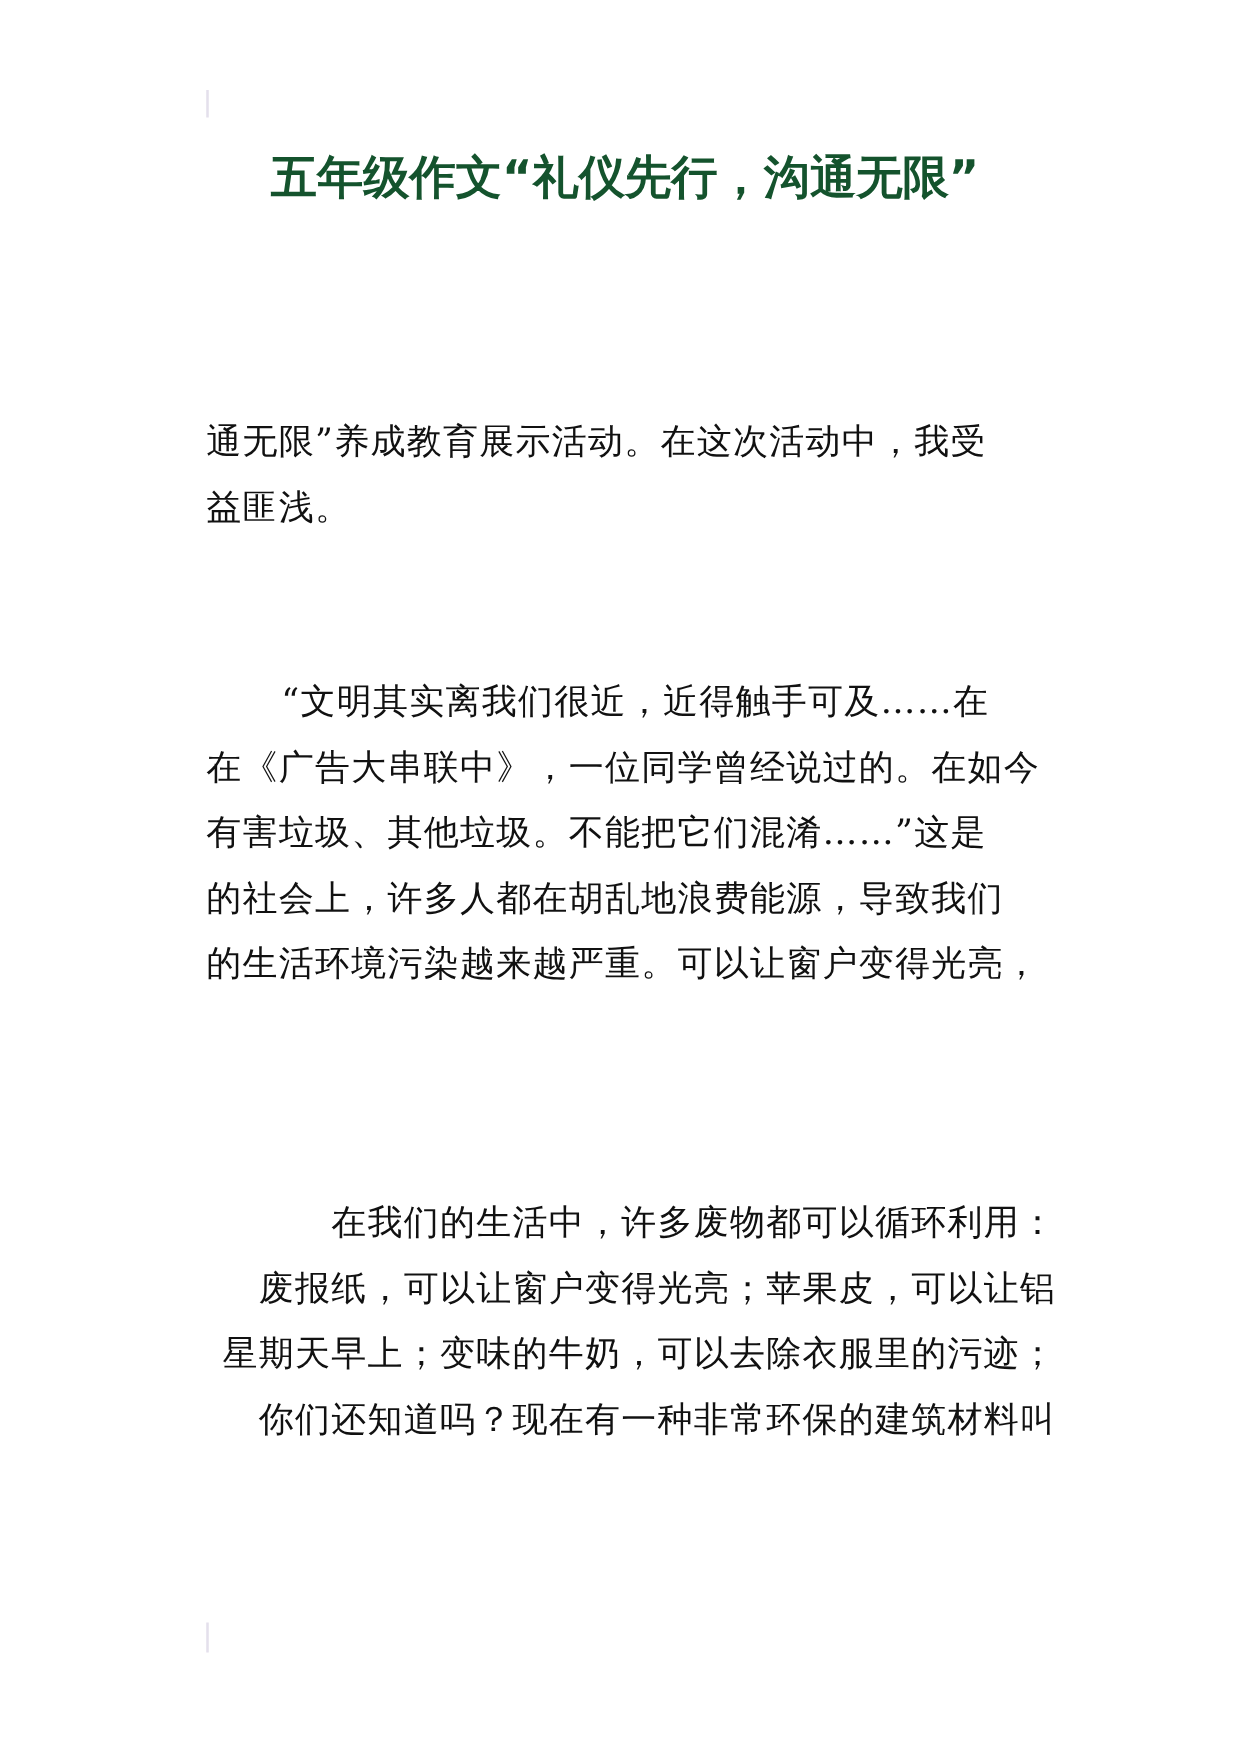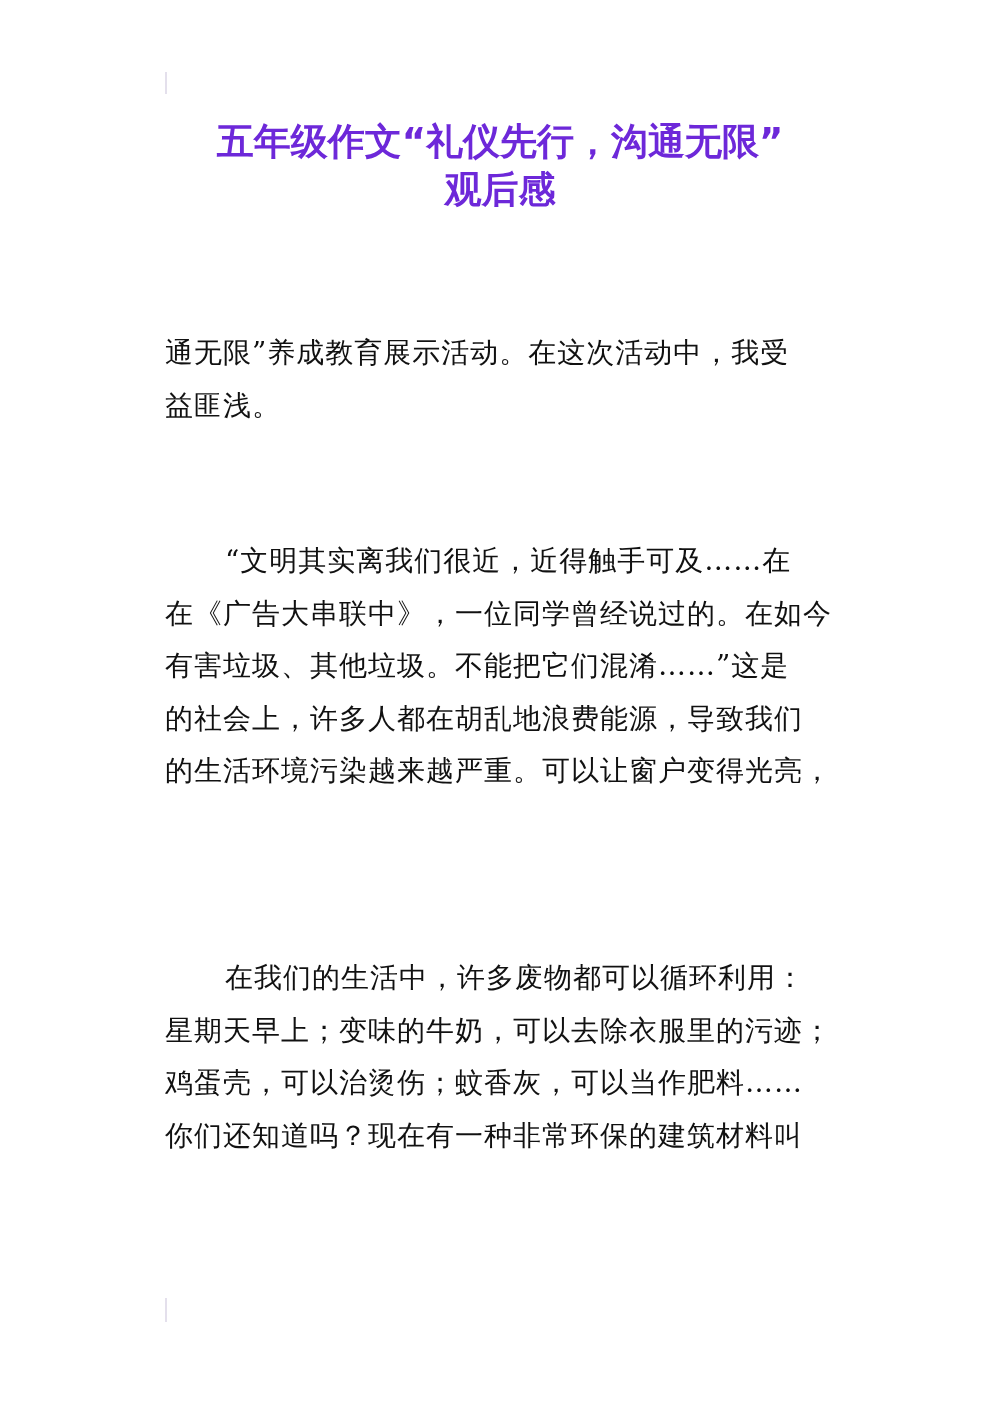--- a/index.html
+++ b/index.html
@@ -31,21 +31,21 @@
     .title {
       position: absolute;
       left: 150px;
       top: 118px;
       width: 700px;
       text-align: center;
       font-family: "DejaVu Sans", sans-serif;
       font-weight: bold;
       font-size: 37px;
       line-height: 48px;
-      color: #6d28d9;
+      color: #14532d;
       letter-spacing: 0px;
     }
     .title .line { display: block; }
     .body {
       position: absolute;
       left: 165px;
       width: 670px;
       font-family: "DejaVu Serif", serif;
       font-size: 28px;
       color: #111;
@@ -65,39 +65,38 @@
     .para .ln.indent { padding-left: 60px; }
   </style>
 </head>
 <body>
 
 <div class="page">
   <div class="margin-mark top"></div>
 
   <h1 class="title" style="margin:0;">
     <span class="line">五年级作文“礼仪先行，沟通无限”</span>
-    <span class="line">观后感</span>
   </h1>
 
   <div class="body">
     <div class="para" style="top:327px;">
       <span class="ln">通无限”养成教育展示活动。在这次活动中，我受</span>
       <span class="ln">益匪浅。</span>
     </div>
 
     <div class="para" style="top:535px;">
       <span class="ln indent">“文明其实离我们很近，近得触手可及……在</span>
       <span class="ln">在《广告大串联中》，一位同学曾经说过的。在如今</span>
       <span class="ln">有害垃圾、其他垃圾。不能把它们混淆……”这是</span>
       <span class="ln">的社会上，许多人都在胡乱地浪费能源，导致我们</span>
       <span class="ln">的生活环境污染越来越严重。可以让窗户变得光亮，</span>
     </div>
 
-    <div class="para" style="top:952px;">
+    <div class="para" style="top:952px;text-align:right;">
       <span class="ln indent">在我们的生活中，许多废物都可以循环利用：</span>
+      <span class="ln">废报纸，可以让窗户变得光亮；苹果皮，可以让铝</span>
       <span class="ln">星期天早上；变味的牛奶，可以去除衣服里的污迹；</span>
-      <span class="ln">鸡蛋壳，可以治烫伤；蚊香灰，可以当作肥料……</span>
       <span class="ln">你们还知道吗？现在有一种非常环保的建筑材料叫</span>
     </div>
   </div>
 
   <div class="margin-mark bottom"></div>
 </div>
 
 </body></html>

